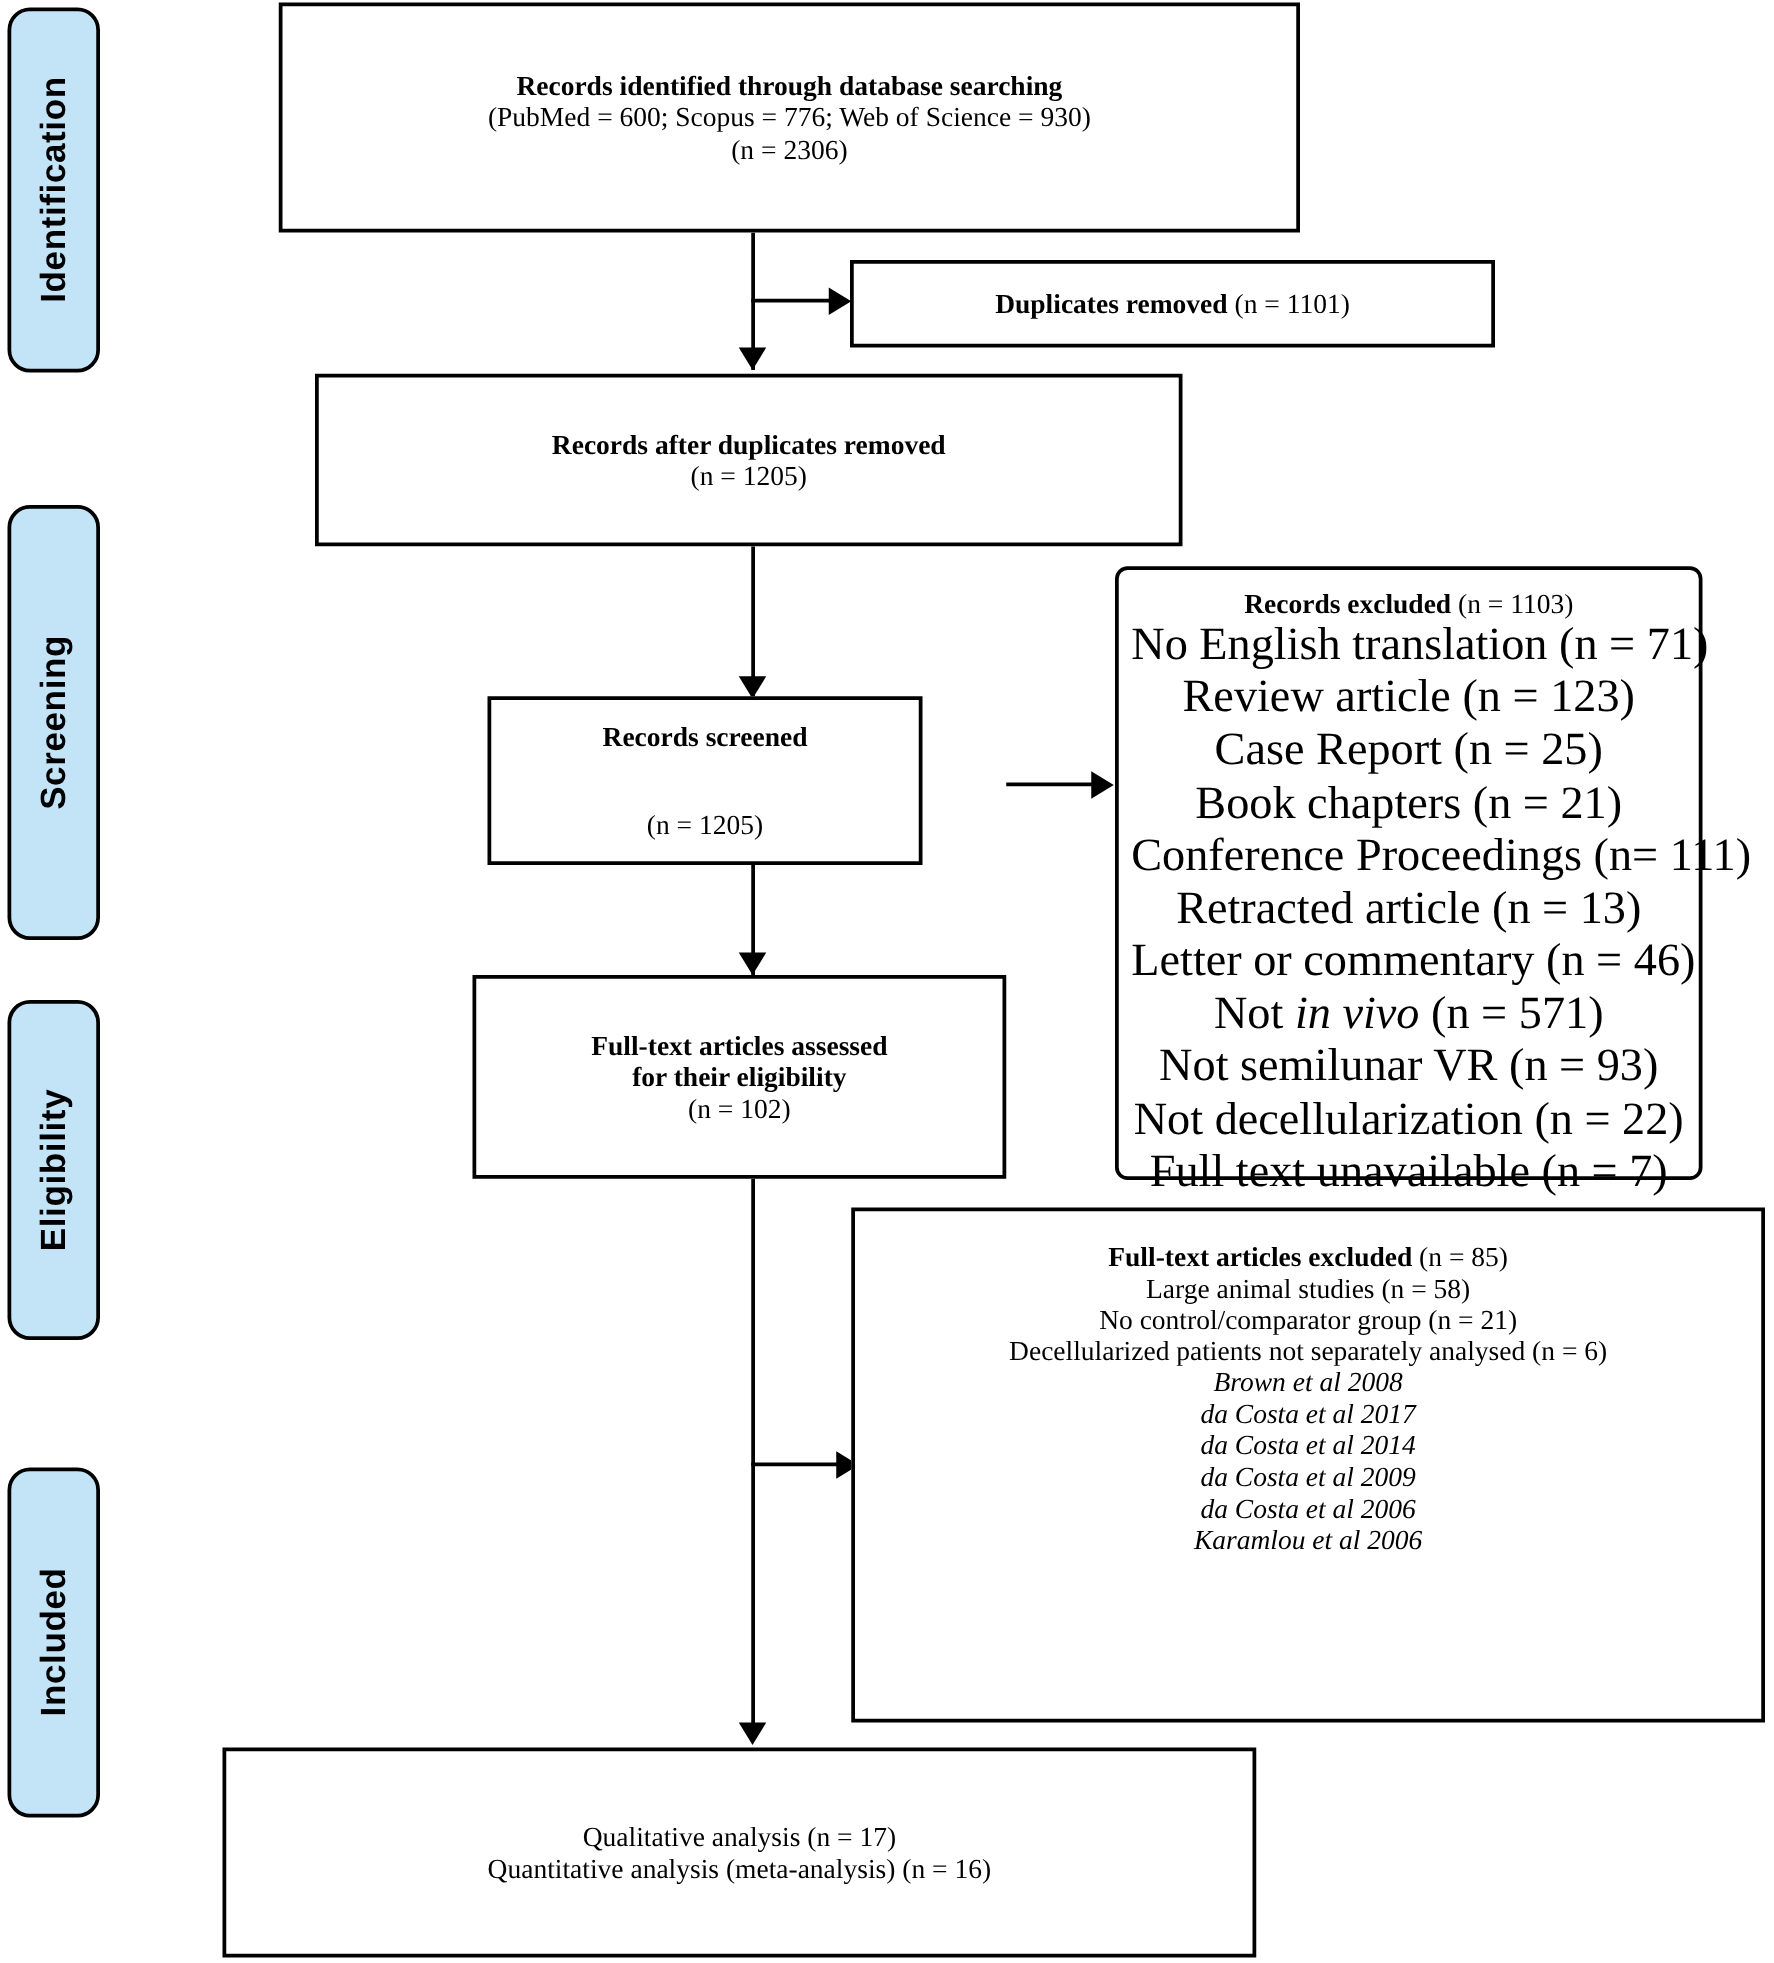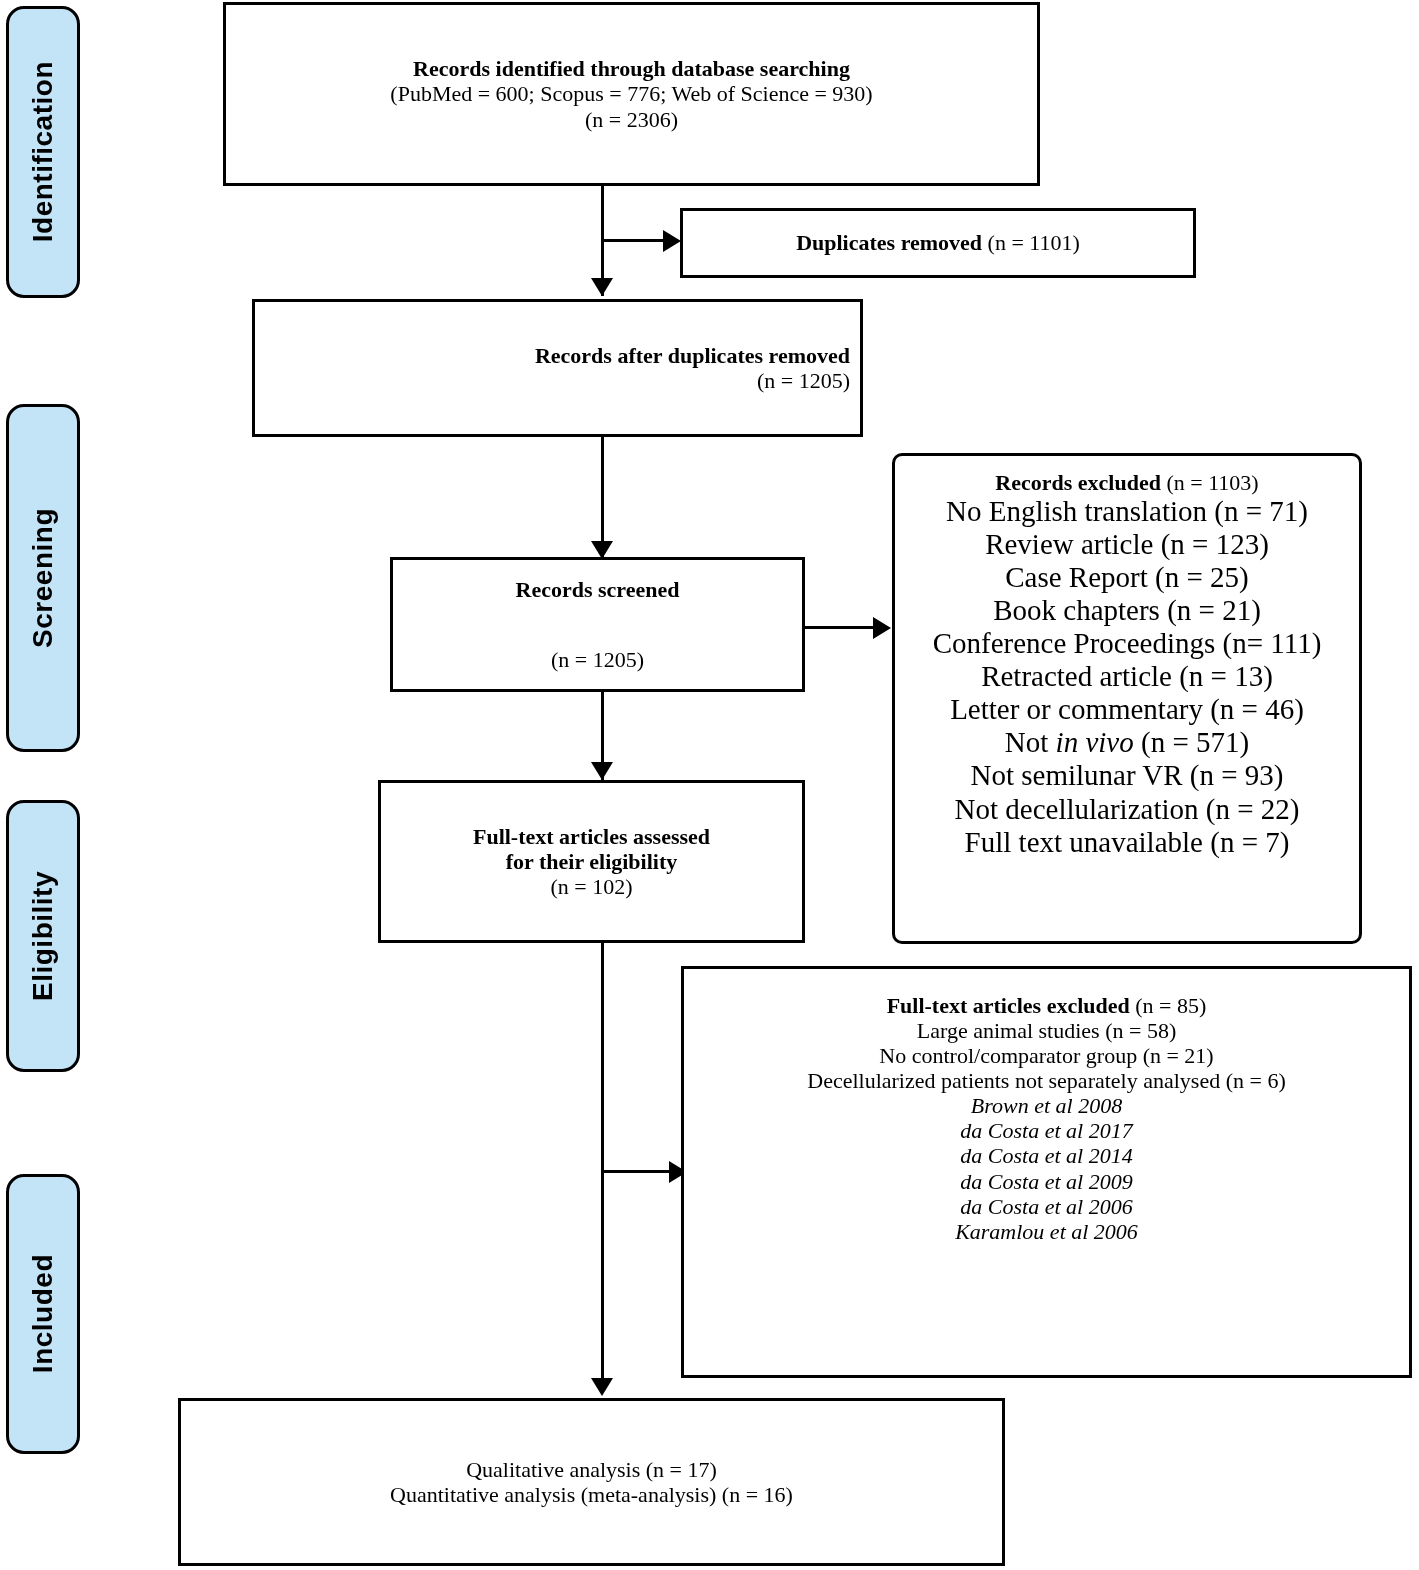--- a/index.html
+++ b/index.html
@@ -57,21 +57,21 @@
   }
   .box .line {
     display: block;
     width: 100%;
     font-size: 22px;
     line-height: 1.14;
     white-space: nowrap;
   }
   .box .line.b { font-weight: bold; }
   .box .line.it { font-style: italic; }
-  .box .line.small { font-size: 29px; }
+  .box .line.small { font-size: 37px; }
 
   
   .hd { font-weight: bold; }
   .rg { font-weight: normal; }
   .itl { font-style: italic; }
 
   
   .vline, .hline {
     position: absolute;
     background: #000000;
@@ -136,26 +136,26 @@
   <div class="box" style="left:223px; top:2px; width:817px; height:184px;">
     <span class="line b">Records identified through database searching</span>
     <span class="line">(PubMed = 600; Scopus = 776; Web of Science = 930)</span>
     <span class="line">(n = 2306)</span>
   </div>
 
   <div class="box" style="left:680px; top:208px; width:516px; height:70px;">
     <span class="line"><span class="hd">Duplicates removed</span><span class="rg"> (n = 1101)</span></span>
   </div>
 
-  <div class="box" style="left:252px; top:299px; width:611px; height:138px;text-align:right;">
+  <div class="box" style="left:252px; top:299px; width:694px; height:138px;">
     <span class="line b">Records after duplicates removed</span>
     <span class="line">(n = 1205)</span>
   </div>
 
-  <div class="box" style="left:390px; top:557px; width:415px; height:135px;gap:44px;">
+  <div class="box" style="left:390px; top:557px; width:348px; height:135px;gap:44px;">
     <span class="line b">Records screened</span>
     <span class="line">(n = 1205)</span>
   </div>
 
   <div class="box" style="left:892px; top:453px; width:470px; height:491px; justify-content:flex-start; padding-top:14px;border-radius:10px;">
     <span class="line"><span class="hd">Records excluded</span><span class="rg"> (n = 1103)</span></span>
     <span class="line small">No English translation (n = 71)</span>
     <span class="line small">Review article (n = 123)</span>
     <span class="line small">Case Report (n = 25)</span>
     <span class="line small">Book chapters (n = 21)</span>

